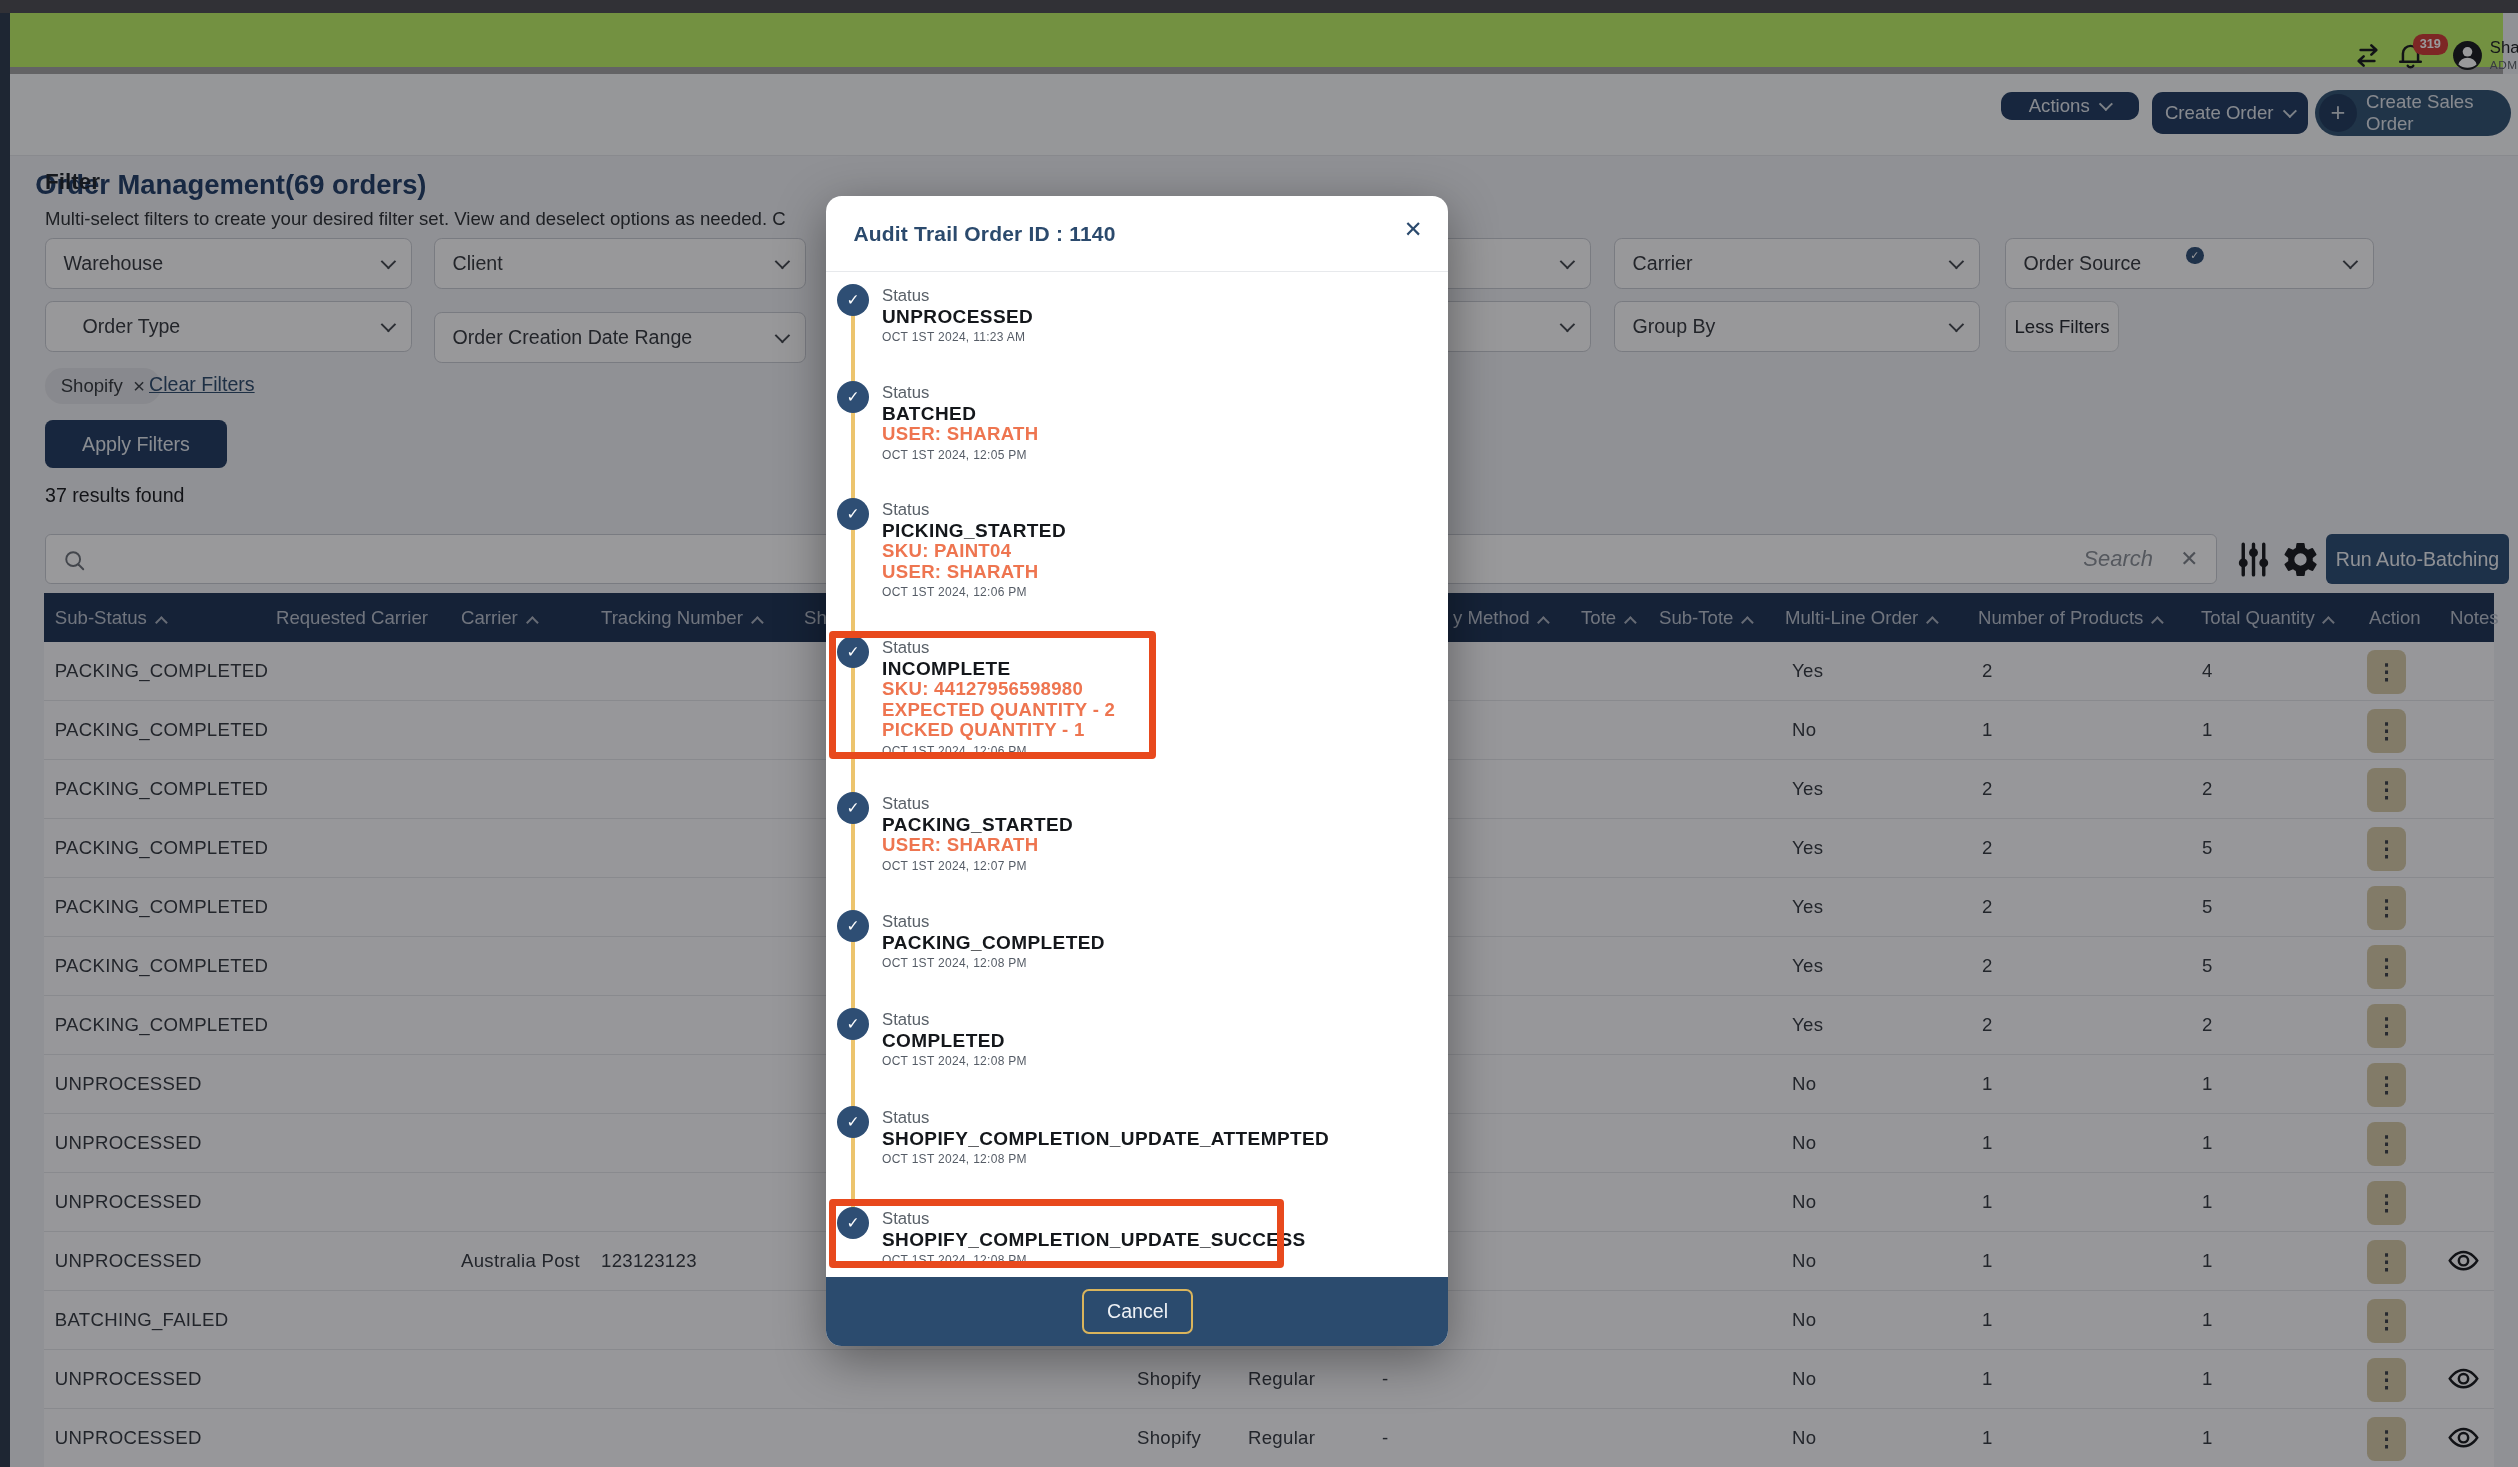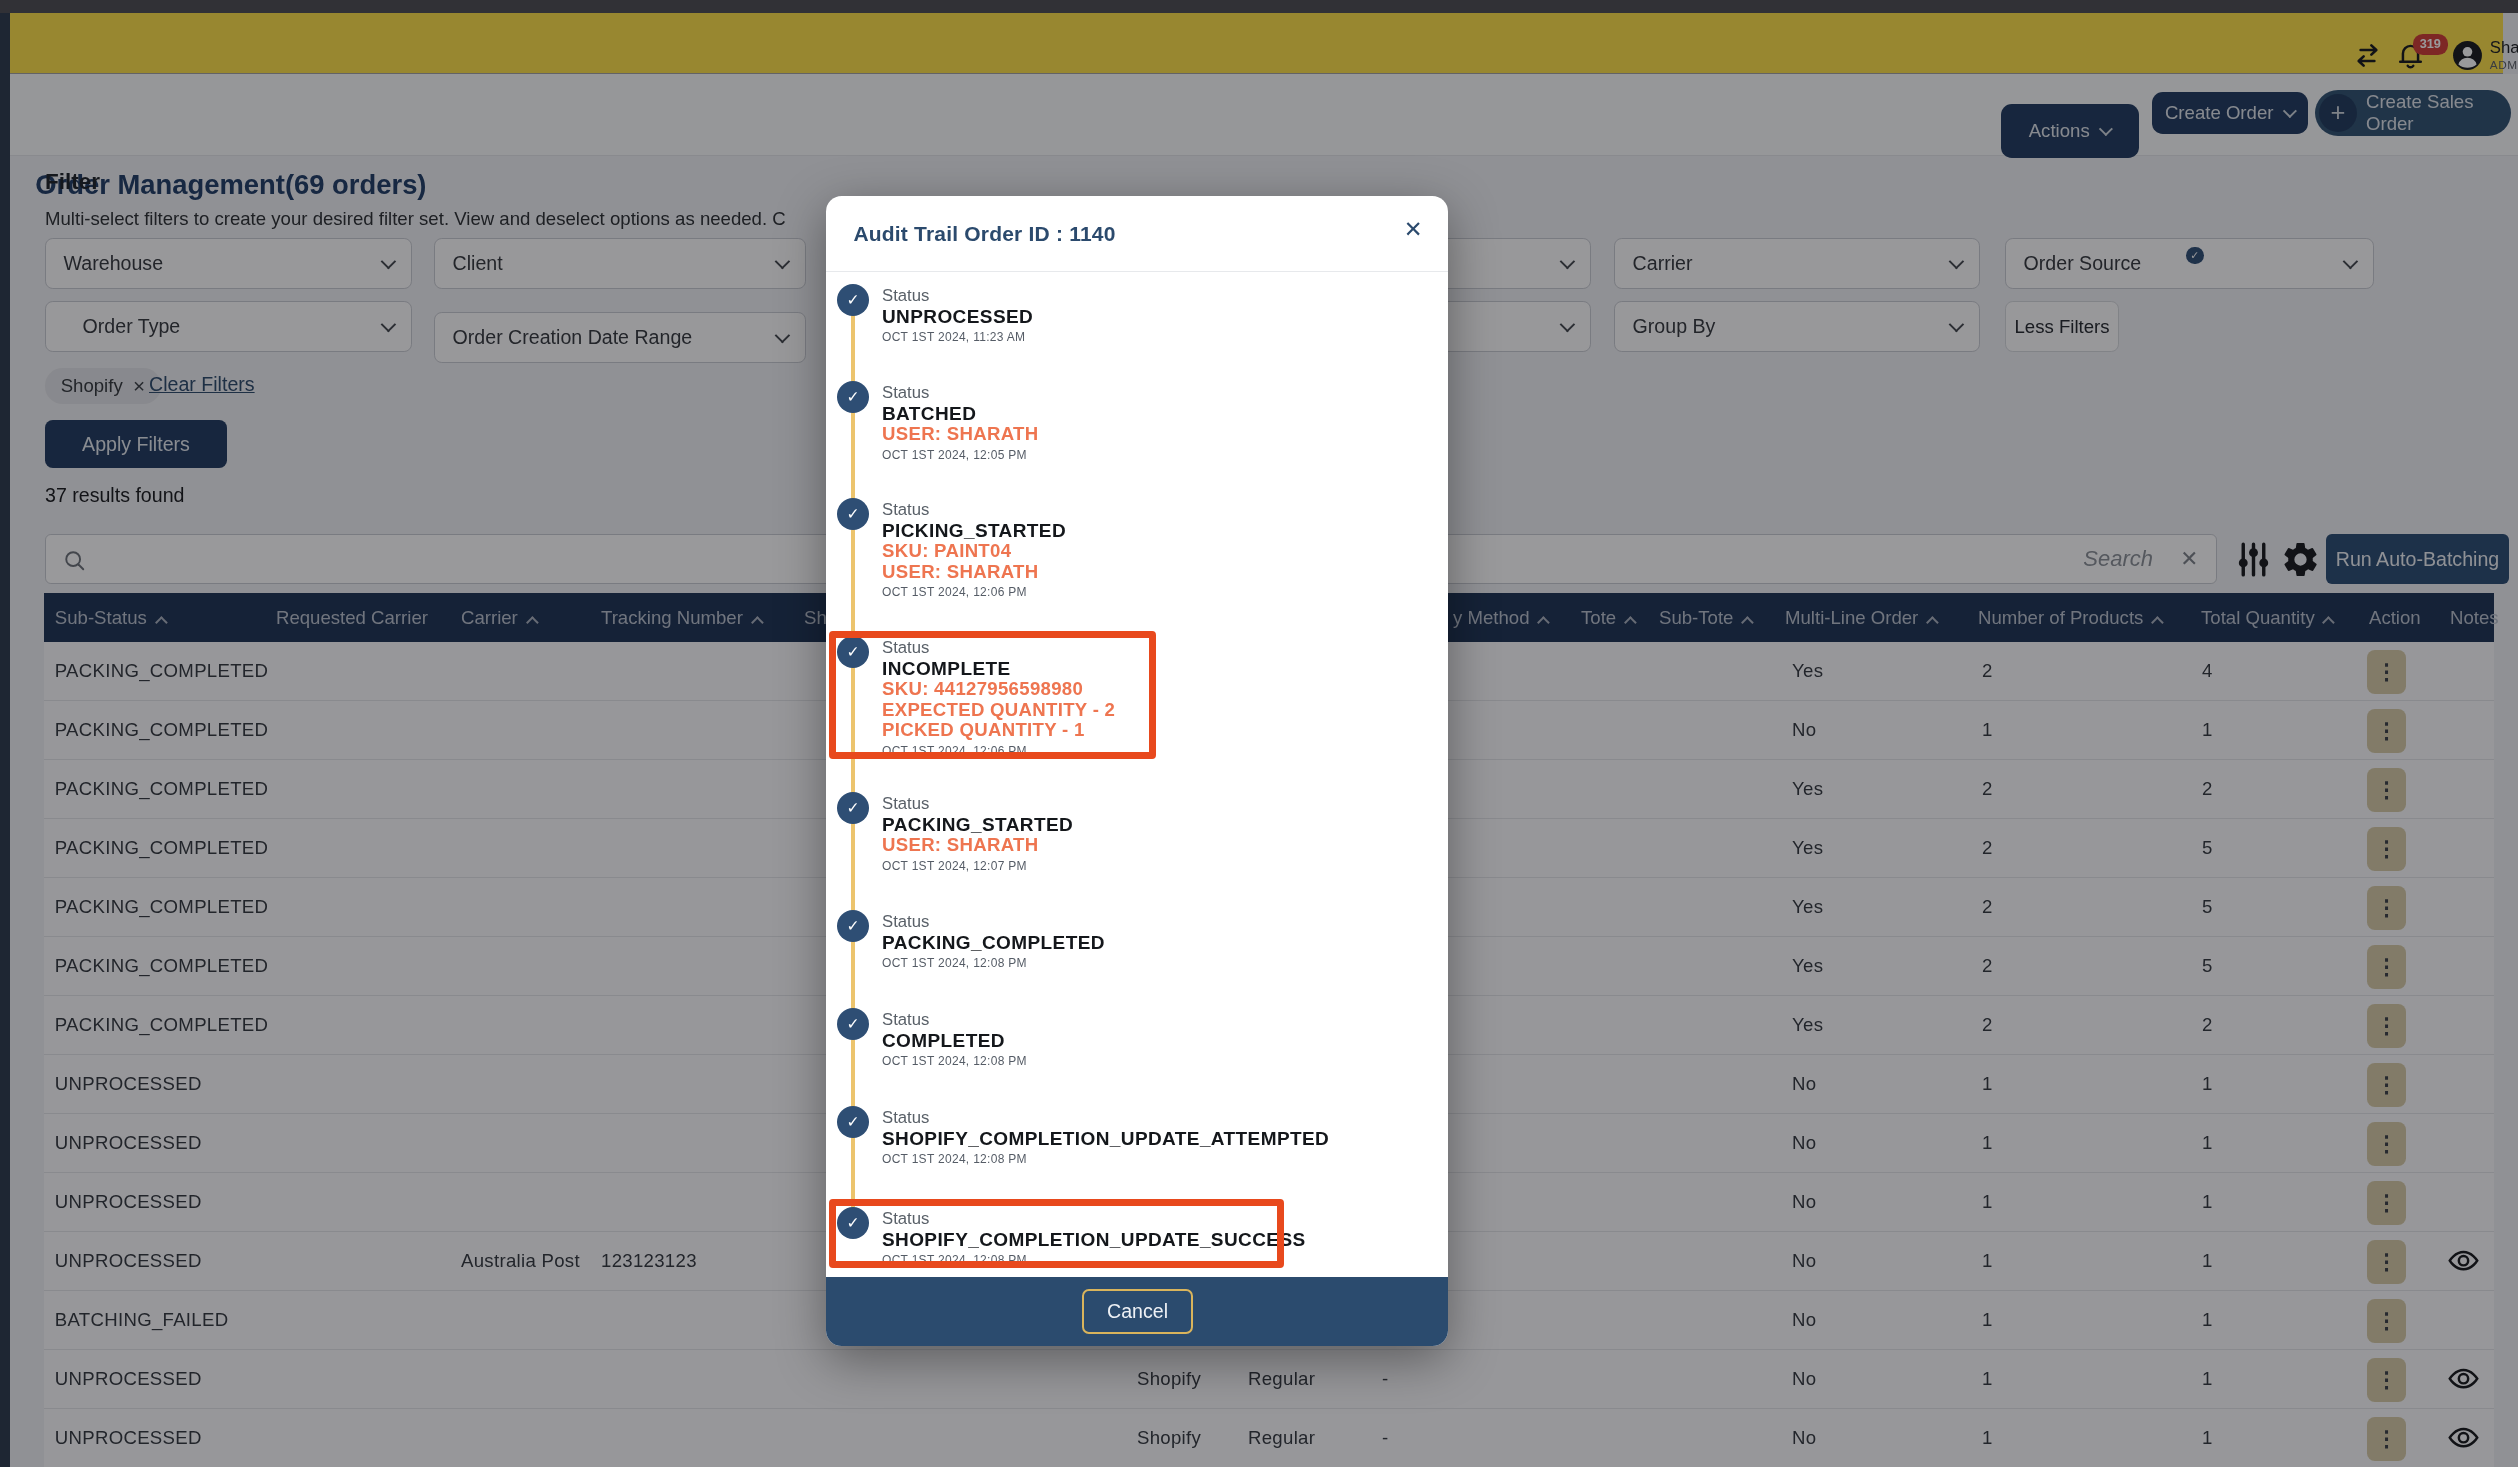--- a/index.html
+++ b/index.html
@@ -7,35 +7,35 @@
   body { position:relative; overflow:hidden; background:#f0f1f4;
          font-family:"Liberation Sans", sans-serif; }
 
   .page { position:absolute; inset:0; z-index:1; }
 
   
   .top-strip { position:absolute; left:0; top:0; width:2519px; height:12.7px; background:#4c4d51; }
   .side-strip { position:absolute; left:0; top:12.7px; width:9.8px; bottom:0; background:#2b3a4d; }
 
   
-  .topbar { position:absolute; left:9.8px; right:16px; top:12.7px; height:61px; background:#fde047; border-bottom:1px solid #a3a3a3; }
+  .topbar { position:absolute; left:9.8px; right:16px; top:12.7px; height:61px; background:#bef264; border-bottom:7px solid #a3a3a3; }
   .icon-btn { position:absolute; width:33px; height:33px; top:26.5px; background:none; border:none; cursor:pointer; }
   .swap-pos { left:2341px; }
   .bell-pos { left:2384px; }
   .badge { position:absolute; left:2403px; top:21.6px; min-width:35px; height:20.6px; background:#cf3c35; border-radius:9.8px;
            color:#fff; font-size:12.7px; font-weight:bold; text-align:center; line-height:20.6px; padding:0 4.9px; z-index:3; }
   .avatar-pos { left:2441px; }
   .user-name { position:absolute; left:2480px; top:25.5px; font-size:16.7px; color:#1b1e22; white-space:nowrap; }
   .user-role { position:absolute; left:2480px; top:45px; font-size:11.8px; color:#5a6066; letter-spacing:0.5px; white-space:nowrap; }
 
   
   .page-header { position:absolute; left:9.8px; right:0; top:74px; height:82px; background:#fafbfc; border-bottom:1px solid #e3e5e8; }
   .page-title { position:absolute; left:25.5px; top:95px; font-size:27.4px; font-weight:bold; color:#1f3d66; }
   .btn { position:absolute; border:none; cursor:pointer; color:#dfe4ea; font-size:18.6px; background:#1f3a5f; border-radius:10.8px; }
-  .btn-actions { left:2001px; top:104px; width:138px; height:54px; }
+  .btn-actions { left:2001px; top:92px; width:138px; height:28px; }
   .btn-create-order { left:2152px; top:92px; width:156px; height:42px; }
   .btn-cso { left:2315px; top:90px; width:196px; height:46px; background:#2f5170; border-radius:23.5px; text-align:left; padding-left:51px; font-size:18.6px; }
   .cso-circle { position:absolute; left:3.9px; top:3.9px; width:38px; height:38px; border-radius:50%; background:#1f3a5c;
                 color:#cfd6dd; font-size:25.5px; line-height:36px; text-align:center; }
   .chev-b { display:inline-block; width:9.8px; height:9.8px; border-right:2.2px solid #cfd6dd; border-bottom:2.2px solid #cfd6dd;
             transform:rotate(45deg); margin-left:11.8px; position:relative; top:-2.9px; }
 
   
   .filter-title { position:absolute; left:45px; top:169px; font-size:22.5px; font-weight:bold; color:#1d2126; }
   .filter-sub { position:absolute; left:45px; top:208px; font-size:18.6px; color:#2b2f33; white-space:nowrap; }

